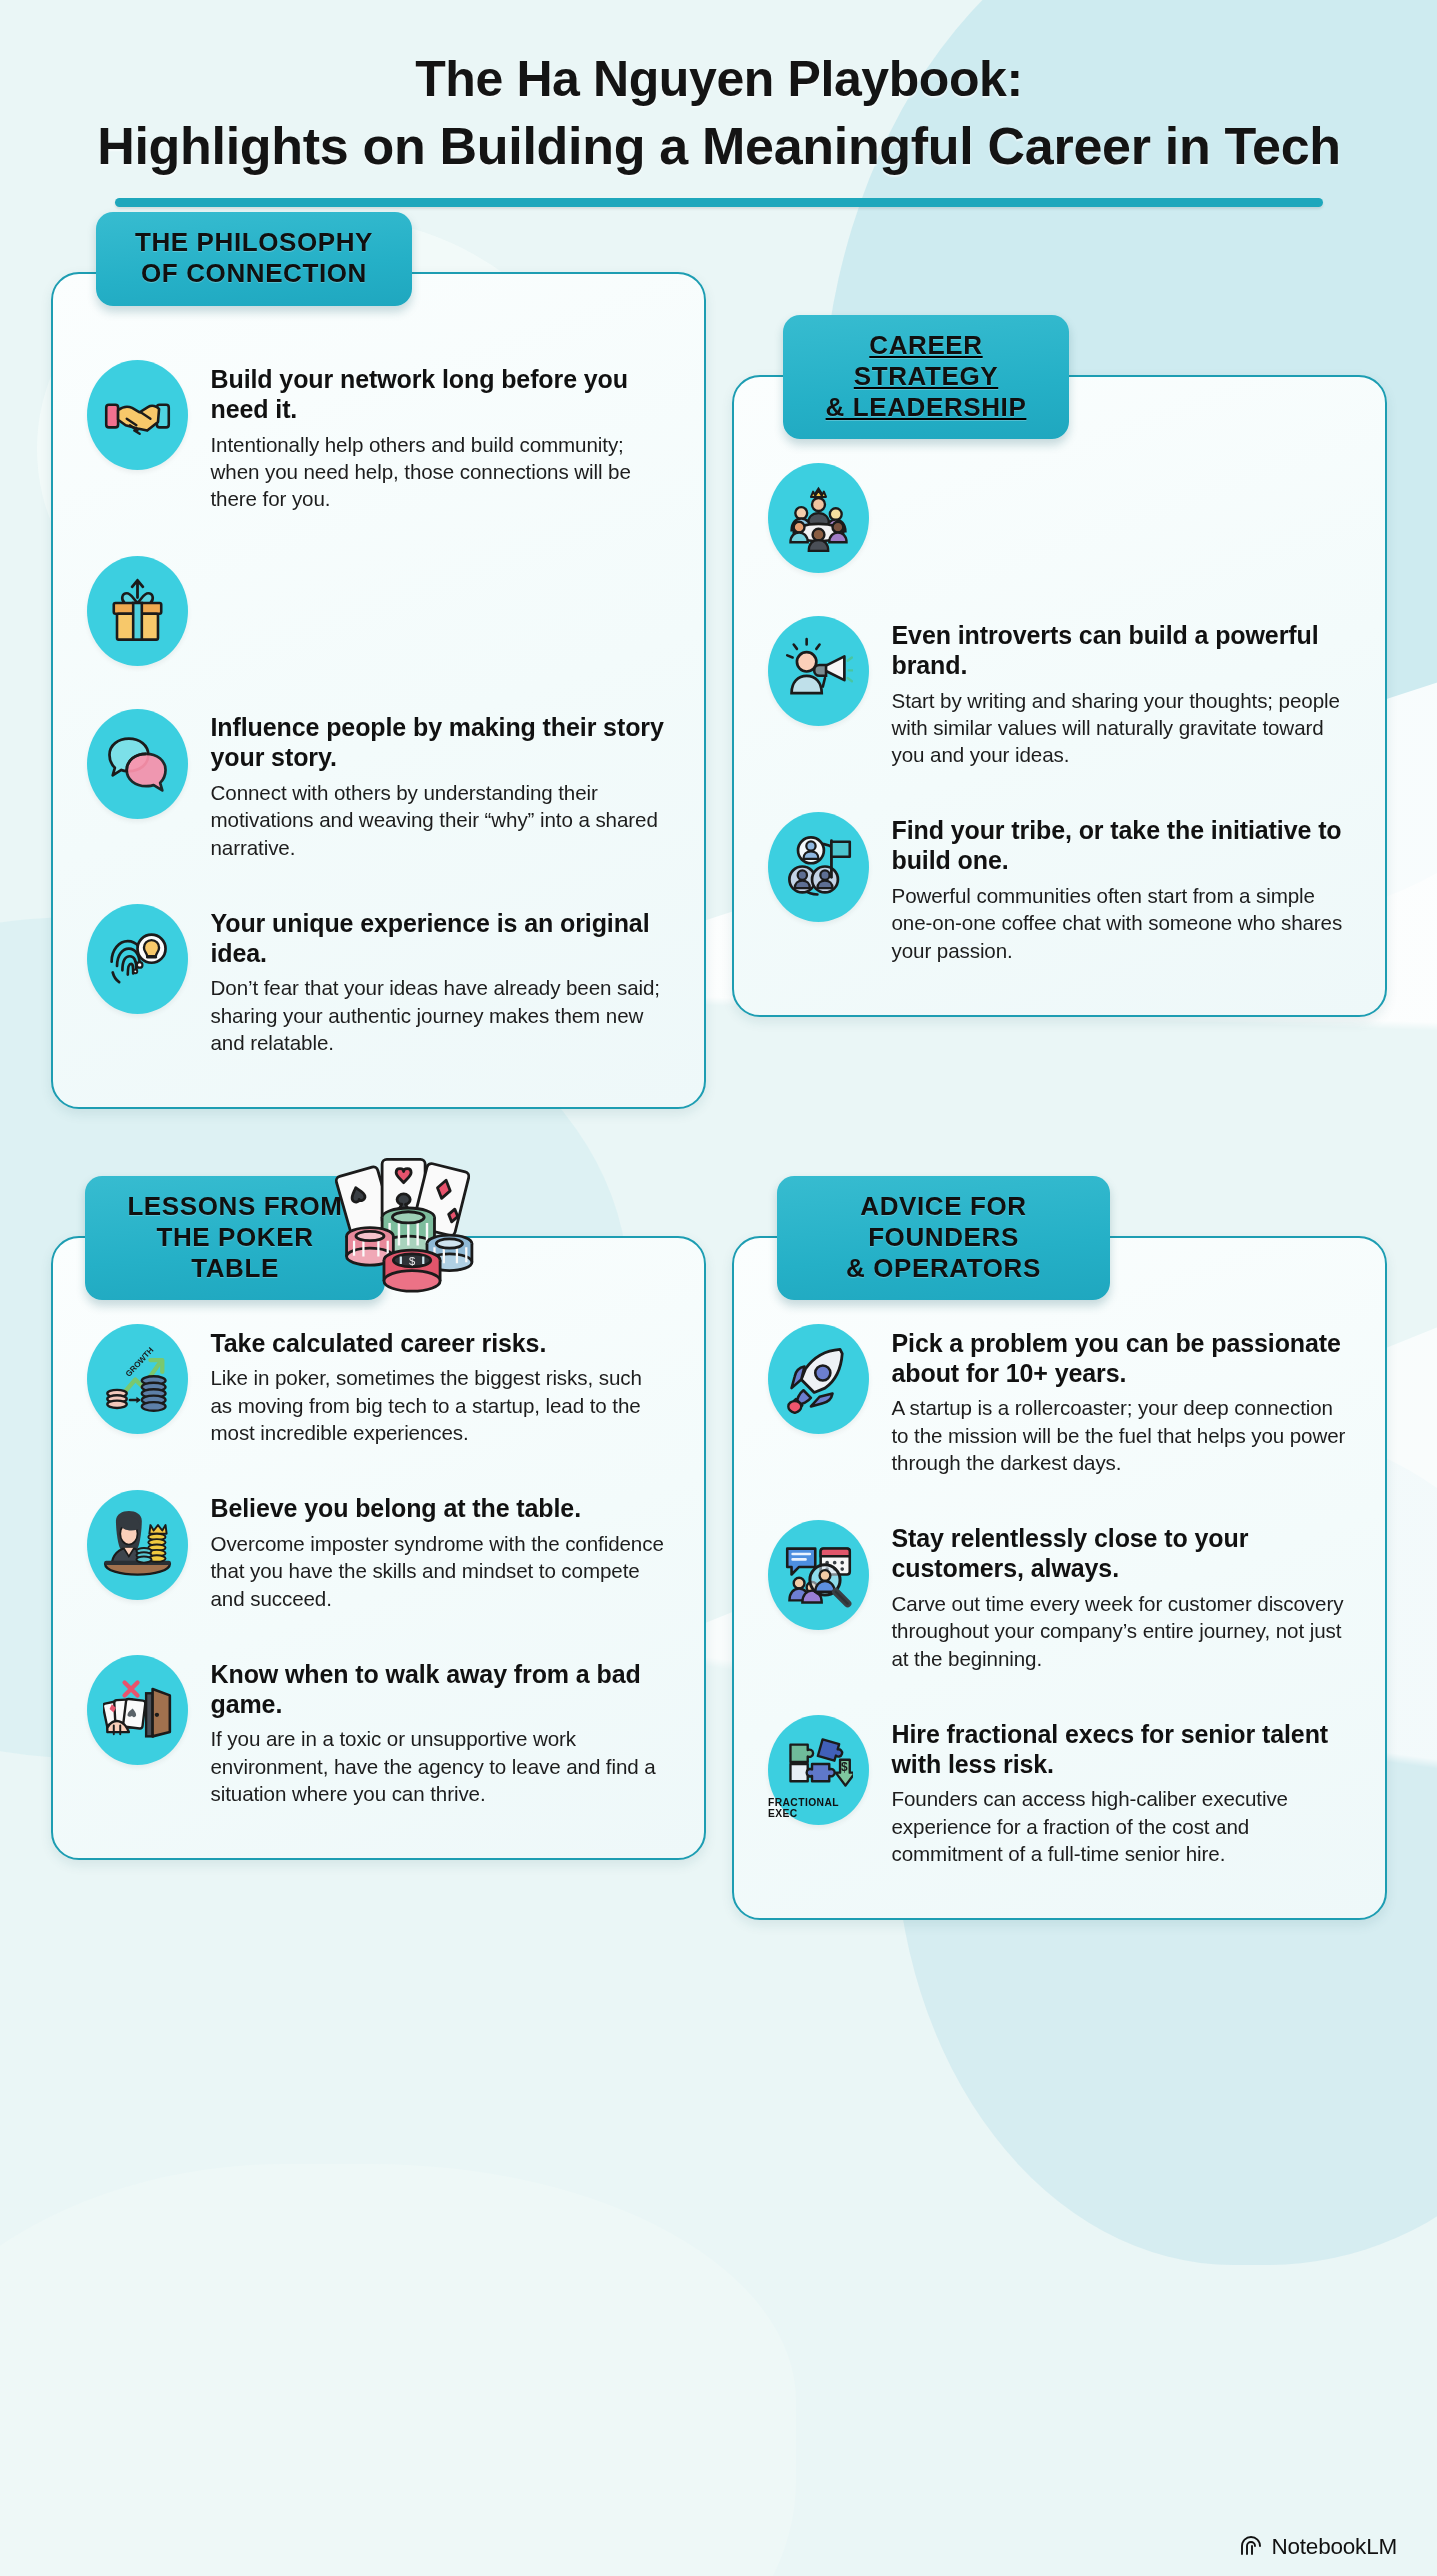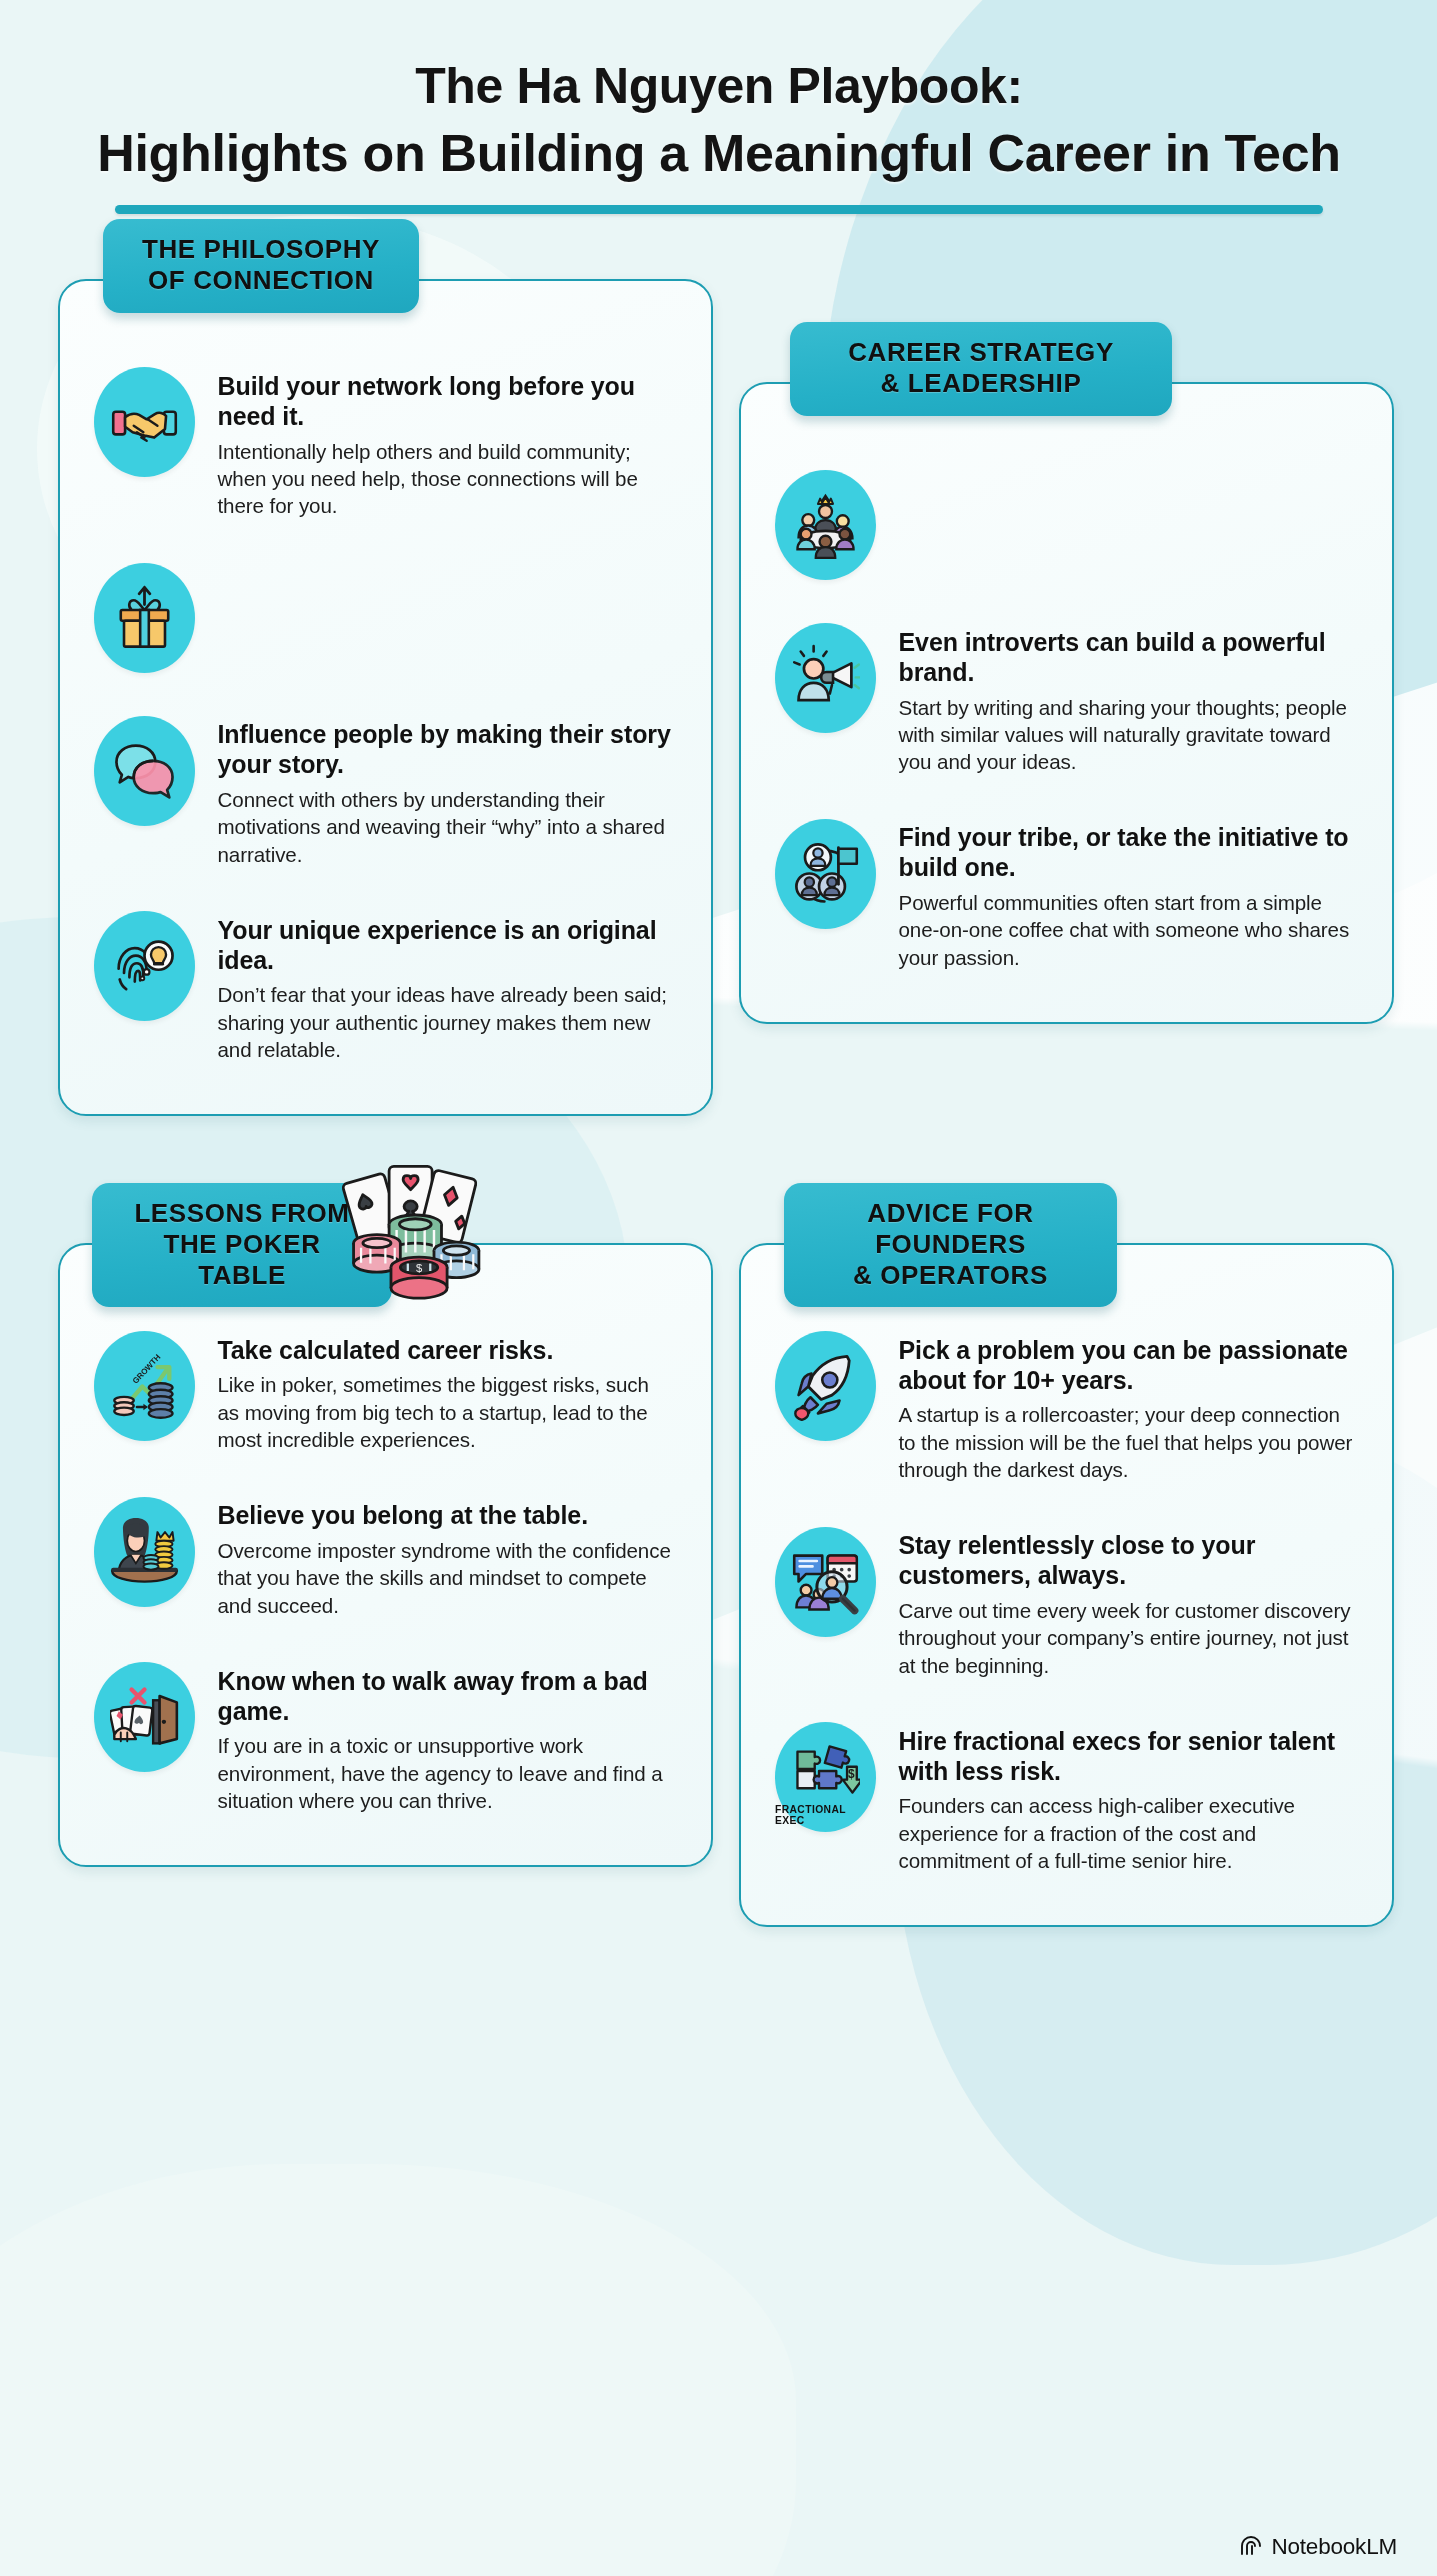--- a/index.html
+++ b/index.html
@@ -60,21 +60,21 @@
   }
   .diag2 {
     position: absolute;
     width: 842px; height: 599px;
     right: -150px; top: 1460px;
     background: linear-gradient(210deg, #ffffff 0%, #ffffff 46%, rgba(255,255,255,0) 47%);
     transform: rotate(-22deg);
     opacity: .7;
   }
 
-  .page { position: relative; z-index: 2; padding: 7px; }
+  .page { position: relative; z-index: 2; padding: 0; }
 
   
   .header { text-align: center; padding: 51px 56px 0; }
   .title-main {
     font-size: 50px;
     font-weight: 800;
     color: #141414;
     letter-spacing: -0.4px;
     line-height: 1.12;
     text-shadow: 0 1.9px 1.9px rgba(255,255,255,.6);
@@ -137,21 +137,21 @@
     font-weight: 800;
     color: #101010;
     letter-spacing: 0.6px;
     line-height: 1.18;
     text-align: center;
     white-space: pre-line;
     text-shadow: 0 0.9px 0.9px rgba(255,255,255,.25);
   }
 
   .banner-1 { left: 45px;  width: 316px; }
-  .banner-2 { left: 51px;  width: 382px; }
+  .banner-2 { left: 51px;  width: 286px; text-decoration: underline; }
   .banner-3 { left: 34px;  width: 300px; }
   .banner-4 { left: 45px;  width: 333px; }
 
   
   .poker-deco {
     position: absolute;
     right: 221px;
     top: -26px;
     width: 159px;
     height: 150px;

